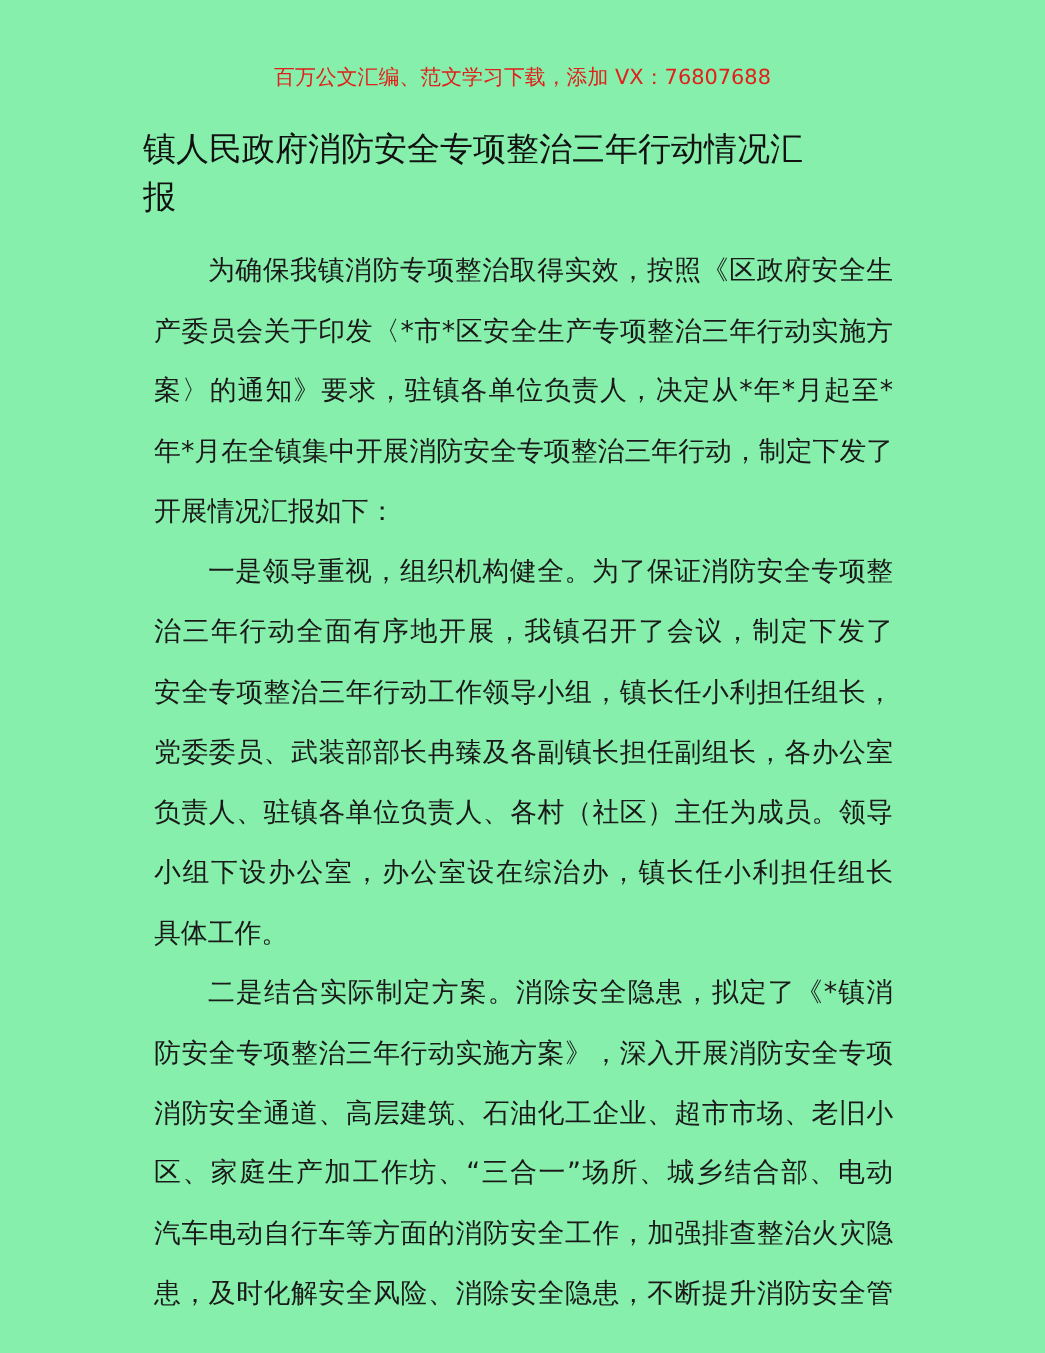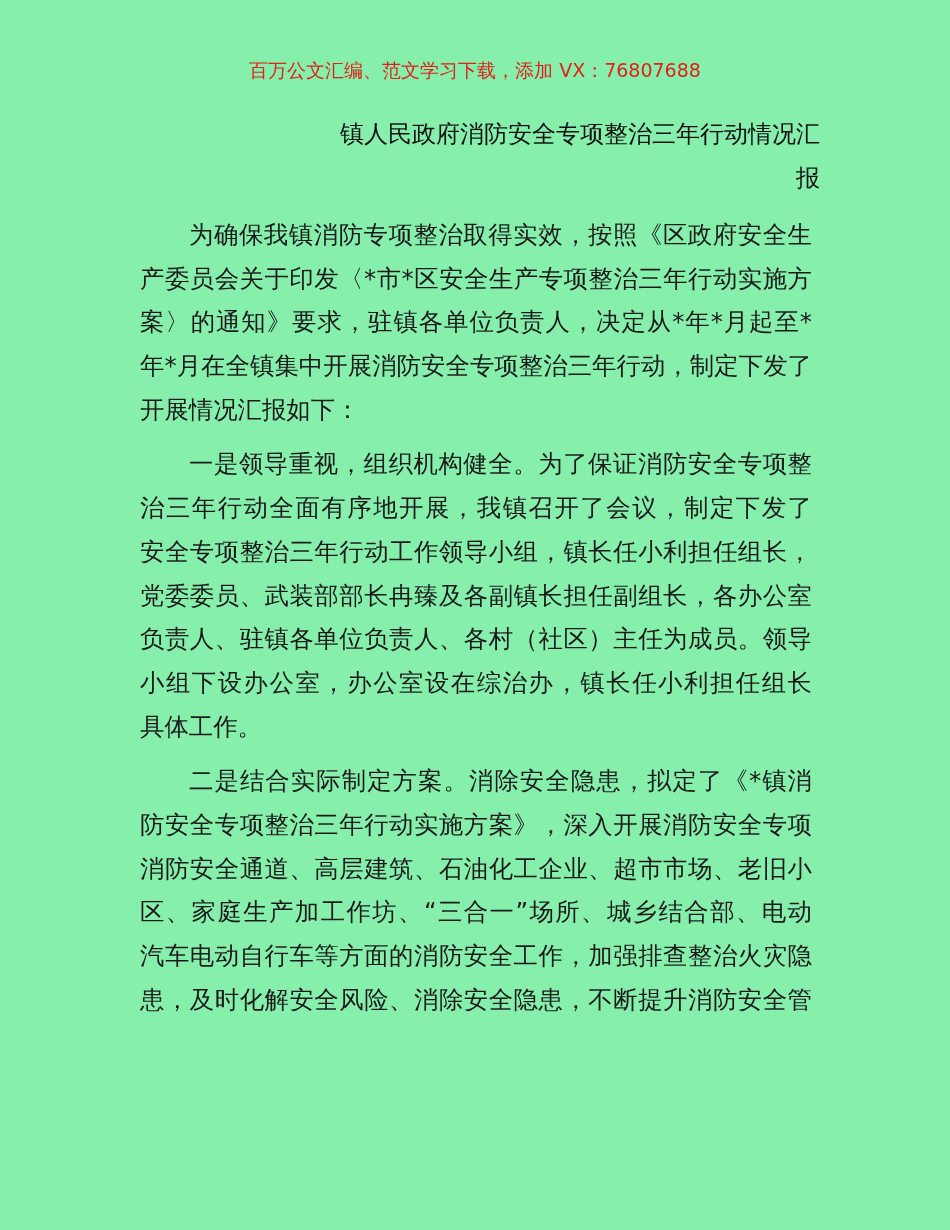--- a/index.html
+++ b/index.html
@@ -4,30 +4,30 @@
   <style>
     html, body { margin: 0; padding: 0; background: #ffffff; }
     body { width: 950px; height: 1230px; position: relative; overflow: hidden; }
     .page { position: absolute; left: 0; top: 0; width: 950px; height: 1230px; background: #86efac; }
     .header-note {
       position: absolute; left: 0; top: 56px; width: 950px; text-align: center;
       color: #e0201a; font-family: "DejaVu Sans", "Liberation Sans", sans-serif;
       font-size: 19px; line-height: 28px; letter-spacing: 0px;
     }
     .title {
-      position: absolute; left: 130px; top: 114px; width: 690px; text-align: right;
-      color: #111; font-family: Liberation Mono, monospace;
-      font-size: 24px; line-height: 44px; font-weight: normal;
+      position: absolute; left: 130px; top: 114px; width: 690px; text-align: left;
+      color: #111; font-family: Liberation Serif, serif;
+      font-size: 30px; line-height: 44px; font-weight: normal;
     }
     .body-text {
       position: absolute; left: 140px; top: 213px; width: 672px;
       color: #1a1a1a; font-family: "DejaVu Sans", "Liberation Sans", sans-serif;
       font-size: 24.4px; line-height: 43.7px;
     }
-    .line { display: block; white-space: nowrap; text-align: justify; text-align-last: justify; height: 43.7px; }
+    .line { display: block; white-space: nowrap; text-align: justify; text-align-last: justify; height: 43.7px; margin-top: 11px; }
     .line.last { text-align-last: left; }
     .line.indent { padding-left: 49px; }
     .para { margin-bottom: 11px; }
   </style>
 </head>
 <body>
 
 <div class="page">
   <div class="header-note">百万公文汇编、范文学习下载，添加 VX：76807688</div>
 

